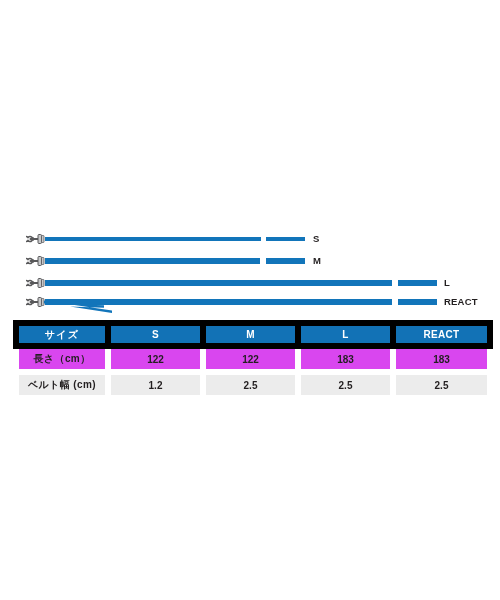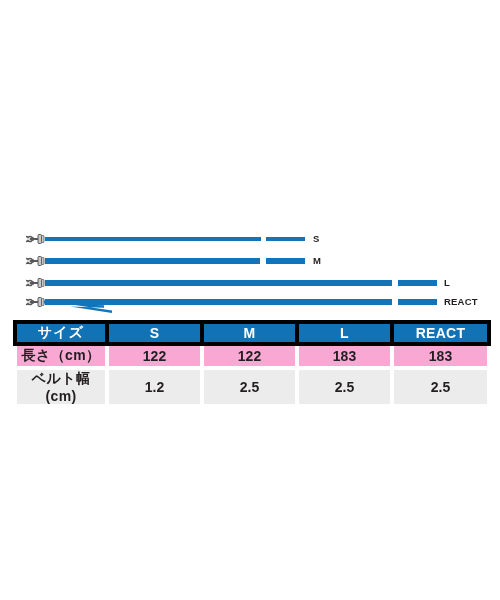--- a/index.html
+++ b/index.html
@@ -60,38 +60,38 @@
   
   #spec-table {
     position: absolute;
     left: 13px;
     top: 320px;
     width: 474px;
     border-collapse: collapse;
     table-layout: fixed;
   }
   #spec-table th, #spec-table td {
-    border: 4px solid #000000;
+    border: 6px solid #000000;
     text-align: center;
     vertical-align: middle;
     padding: 0;
-    font-size: 14px;
+    font-size: 10px;
   }
   #spec-table thead th {
     background: #1272B6;
     color: #ffffff;
     height: 17px;
     font-weight: bold;
     letter-spacing: 0.3px;
   }
   #spec-table thead th.hdr-ja {
     letter-spacing: 1.2px;
   }
   #spec-table tbody tr {
-    background: #f9a8d4;
+    background: #d946ef;
   }
   #spec-table tbody tr.alt {
     background: #ececec;
     padding-left: 14px;
   }
   #spec-table tbody td {
     height: 20px;
     color: #231f20;
     font-weight: bold;
     border-color: #ffffff;

